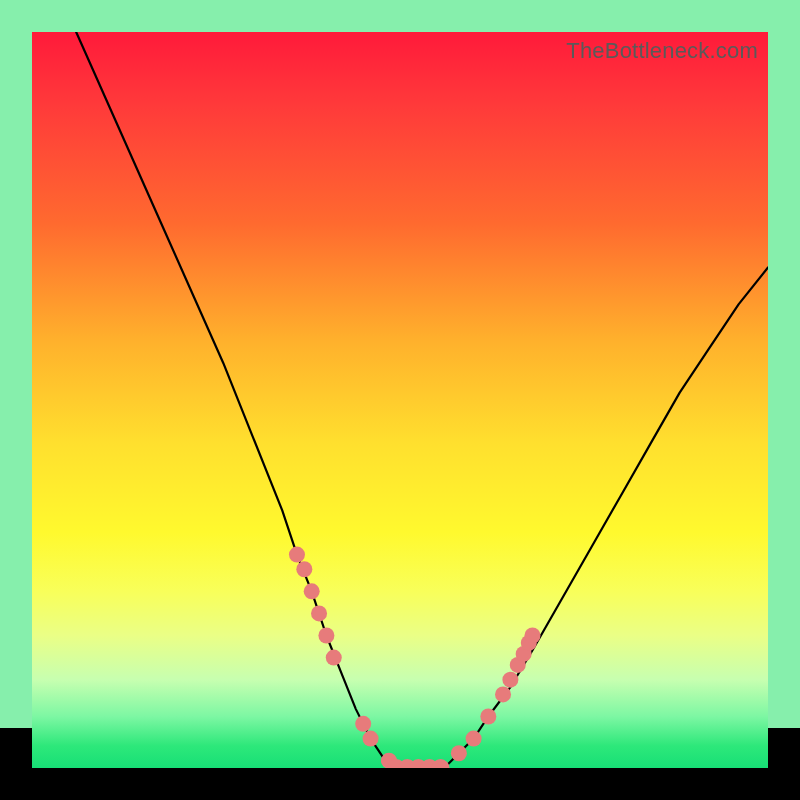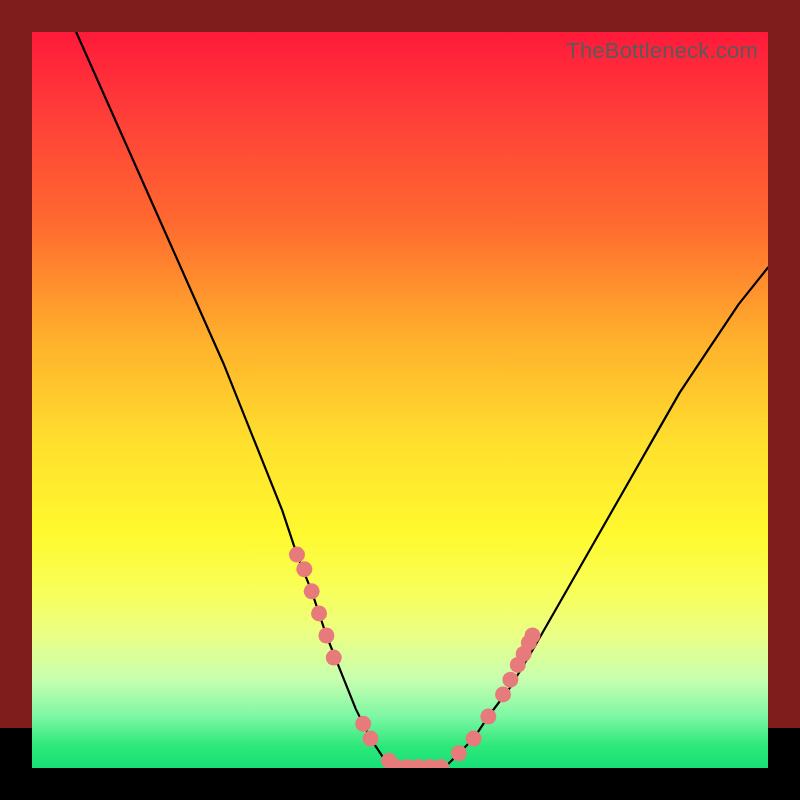--- a/index.html
+++ b/index.html
@@ -8,21 +8,21 @@
     width: 800px;
     height: 800px;
     overflow: hidden;
     background: #000;
     font-family: Arial, Helvetica, sans-serif;
   }
   .frame {
     position: relative;
     width: 800px;
     height: 728px;
-    background: #7f1d1d;
+    background: #86efac;
   }
   .plot-area {
     position: absolute;
     left: 32px;
     top: 32px;
     width: 736px;
     height: 736px;
     background: linear-gradient(to bottom,
       #ff1a3a 0%,
       #ff3a3a 10%,

